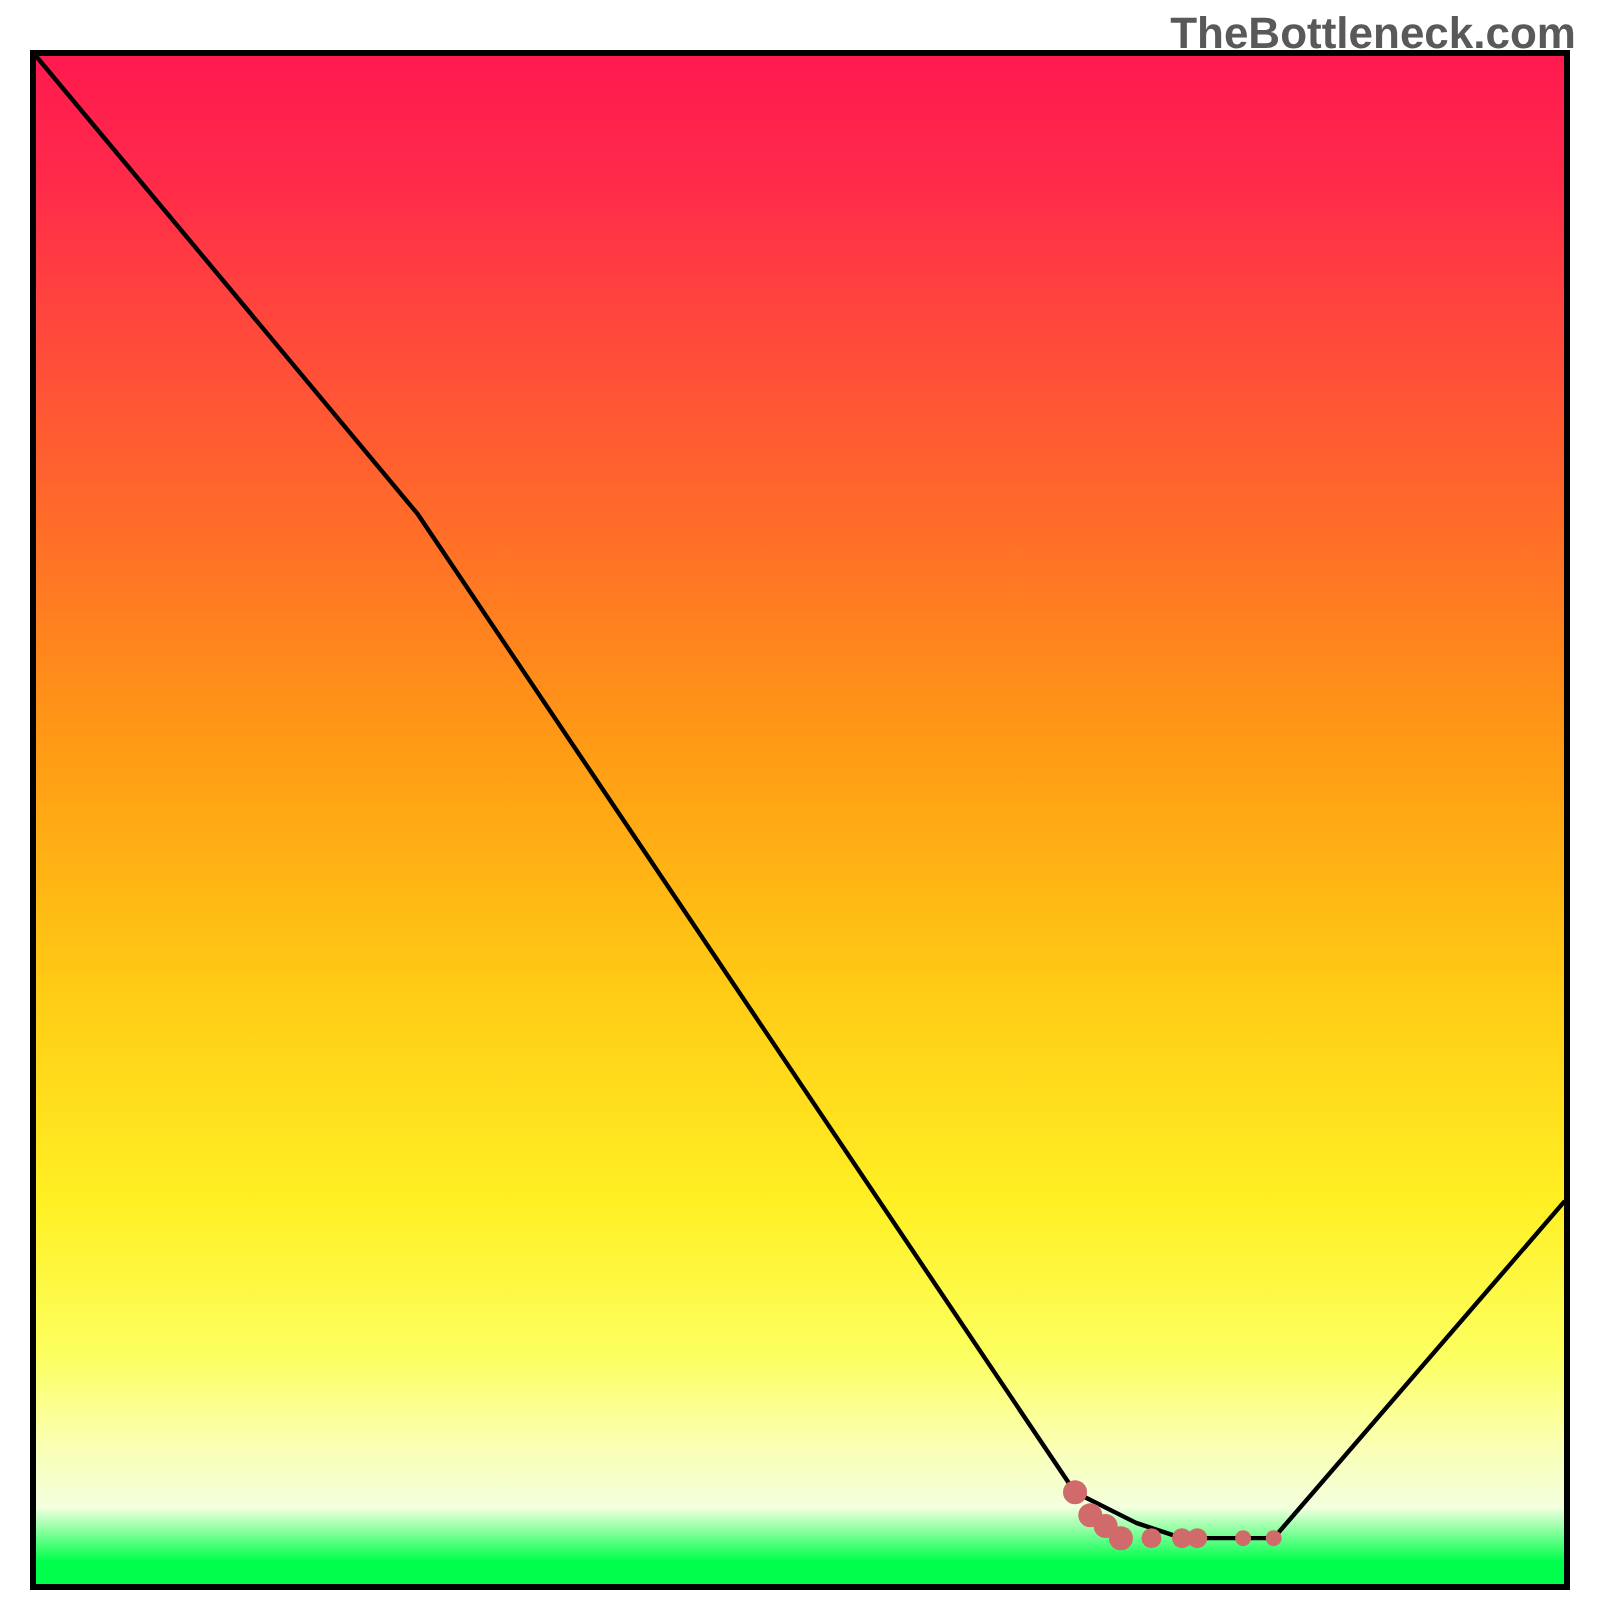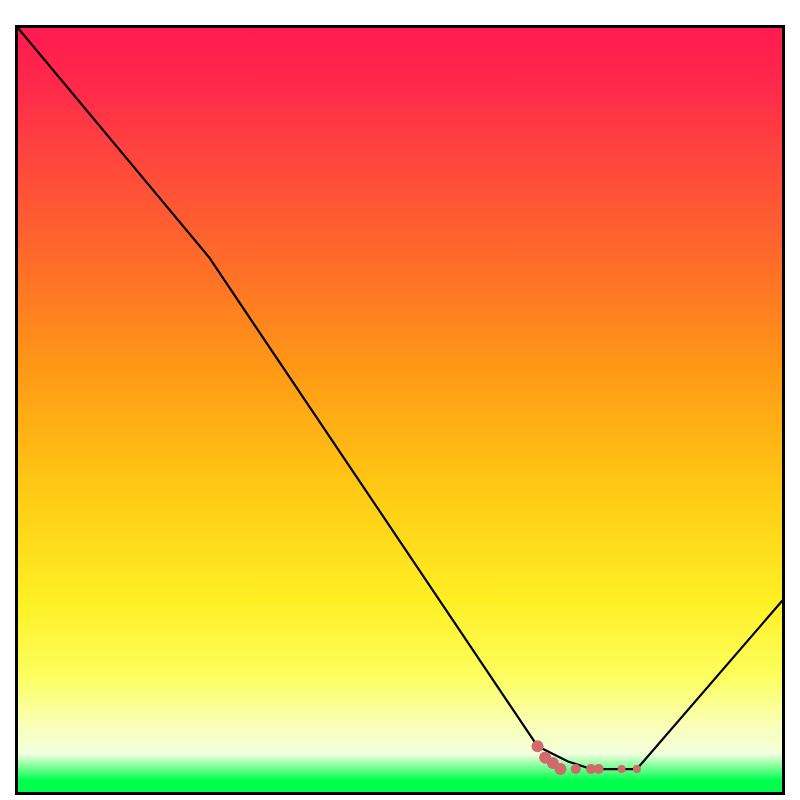--- a/index.html
+++ b/index.html
@@ -57,20 +57,21 @@
     position: absolute;
     inset: 0;
     width: 100%;
     height: 100%;
   }
 </style>
 </head>
 <body>
 
 <div class="container">
+  <div class="watermark">TheBottleneck.com</div>
   <div class="plot-area">
     <div class="gradient-bg"></div>
     <svg class="curve" viewBox="0 0 763 763" preserveAspectRatio="none">
       <g>
         <path id="curve-path" d="M 0 0 Q 95.375 114.44999999999999 190.75 228.89999999999998 Q 354.795 473.06 518.84 717.22 Q 534.1 724.85 549.36 732.48 Q 560.8050000000001 736.2950000000001 572.25 740.11 Q 579.88 740.11 587.51 740.11 Q 595.14 740.11 602.77 740.11 Q 610.4000000000001 740.11 618.0300000000001 740.11 Q 690.5150000000001 656.1800000000001 763 572.25" fill="none" stroke="#000" stroke-width="2.2" stroke-linejoin="round" stroke-linecap="round"></path>
       </g>
       <g id="markers-group">
           <circle cx="518.84" cy="717.22" r="6" fill="#d16a6a"></circle>
           <circle cx="526.4699999999999" cy="728.665" r="6" fill="#d16a6a"></circle>
           <circle cx="534.1" cy="734.006" r="6" fill="#d16a6a"></circle>

